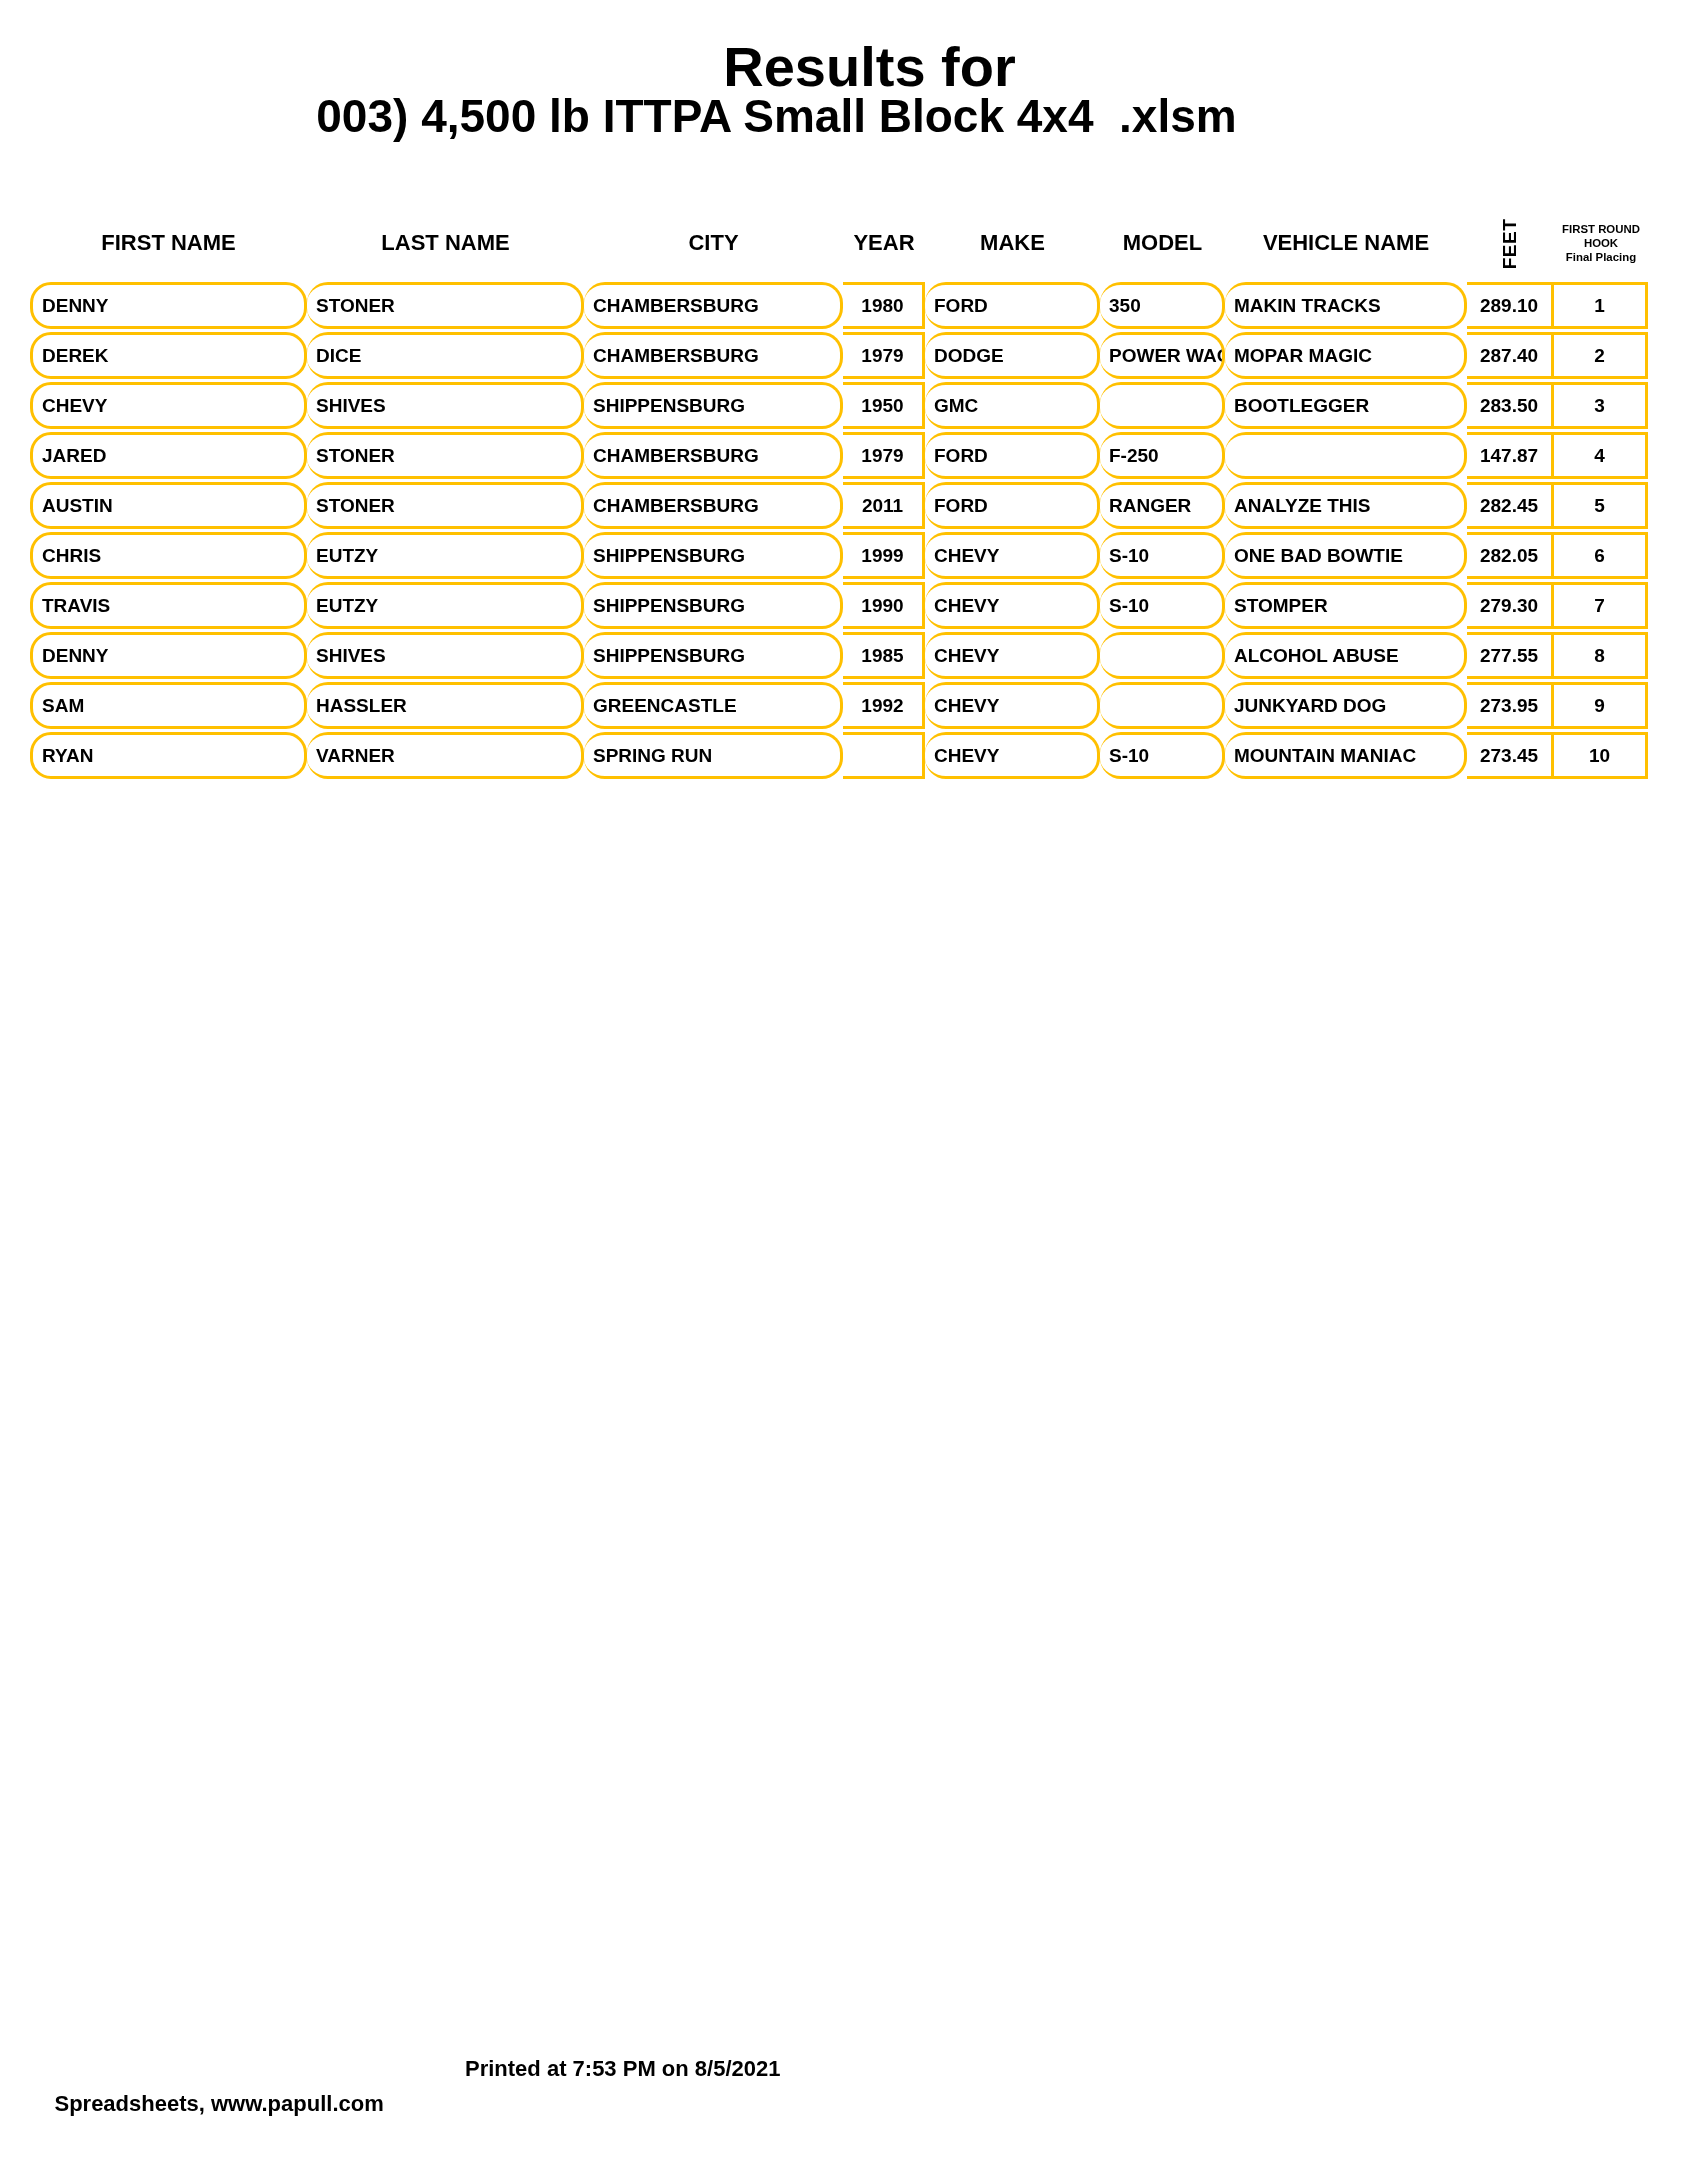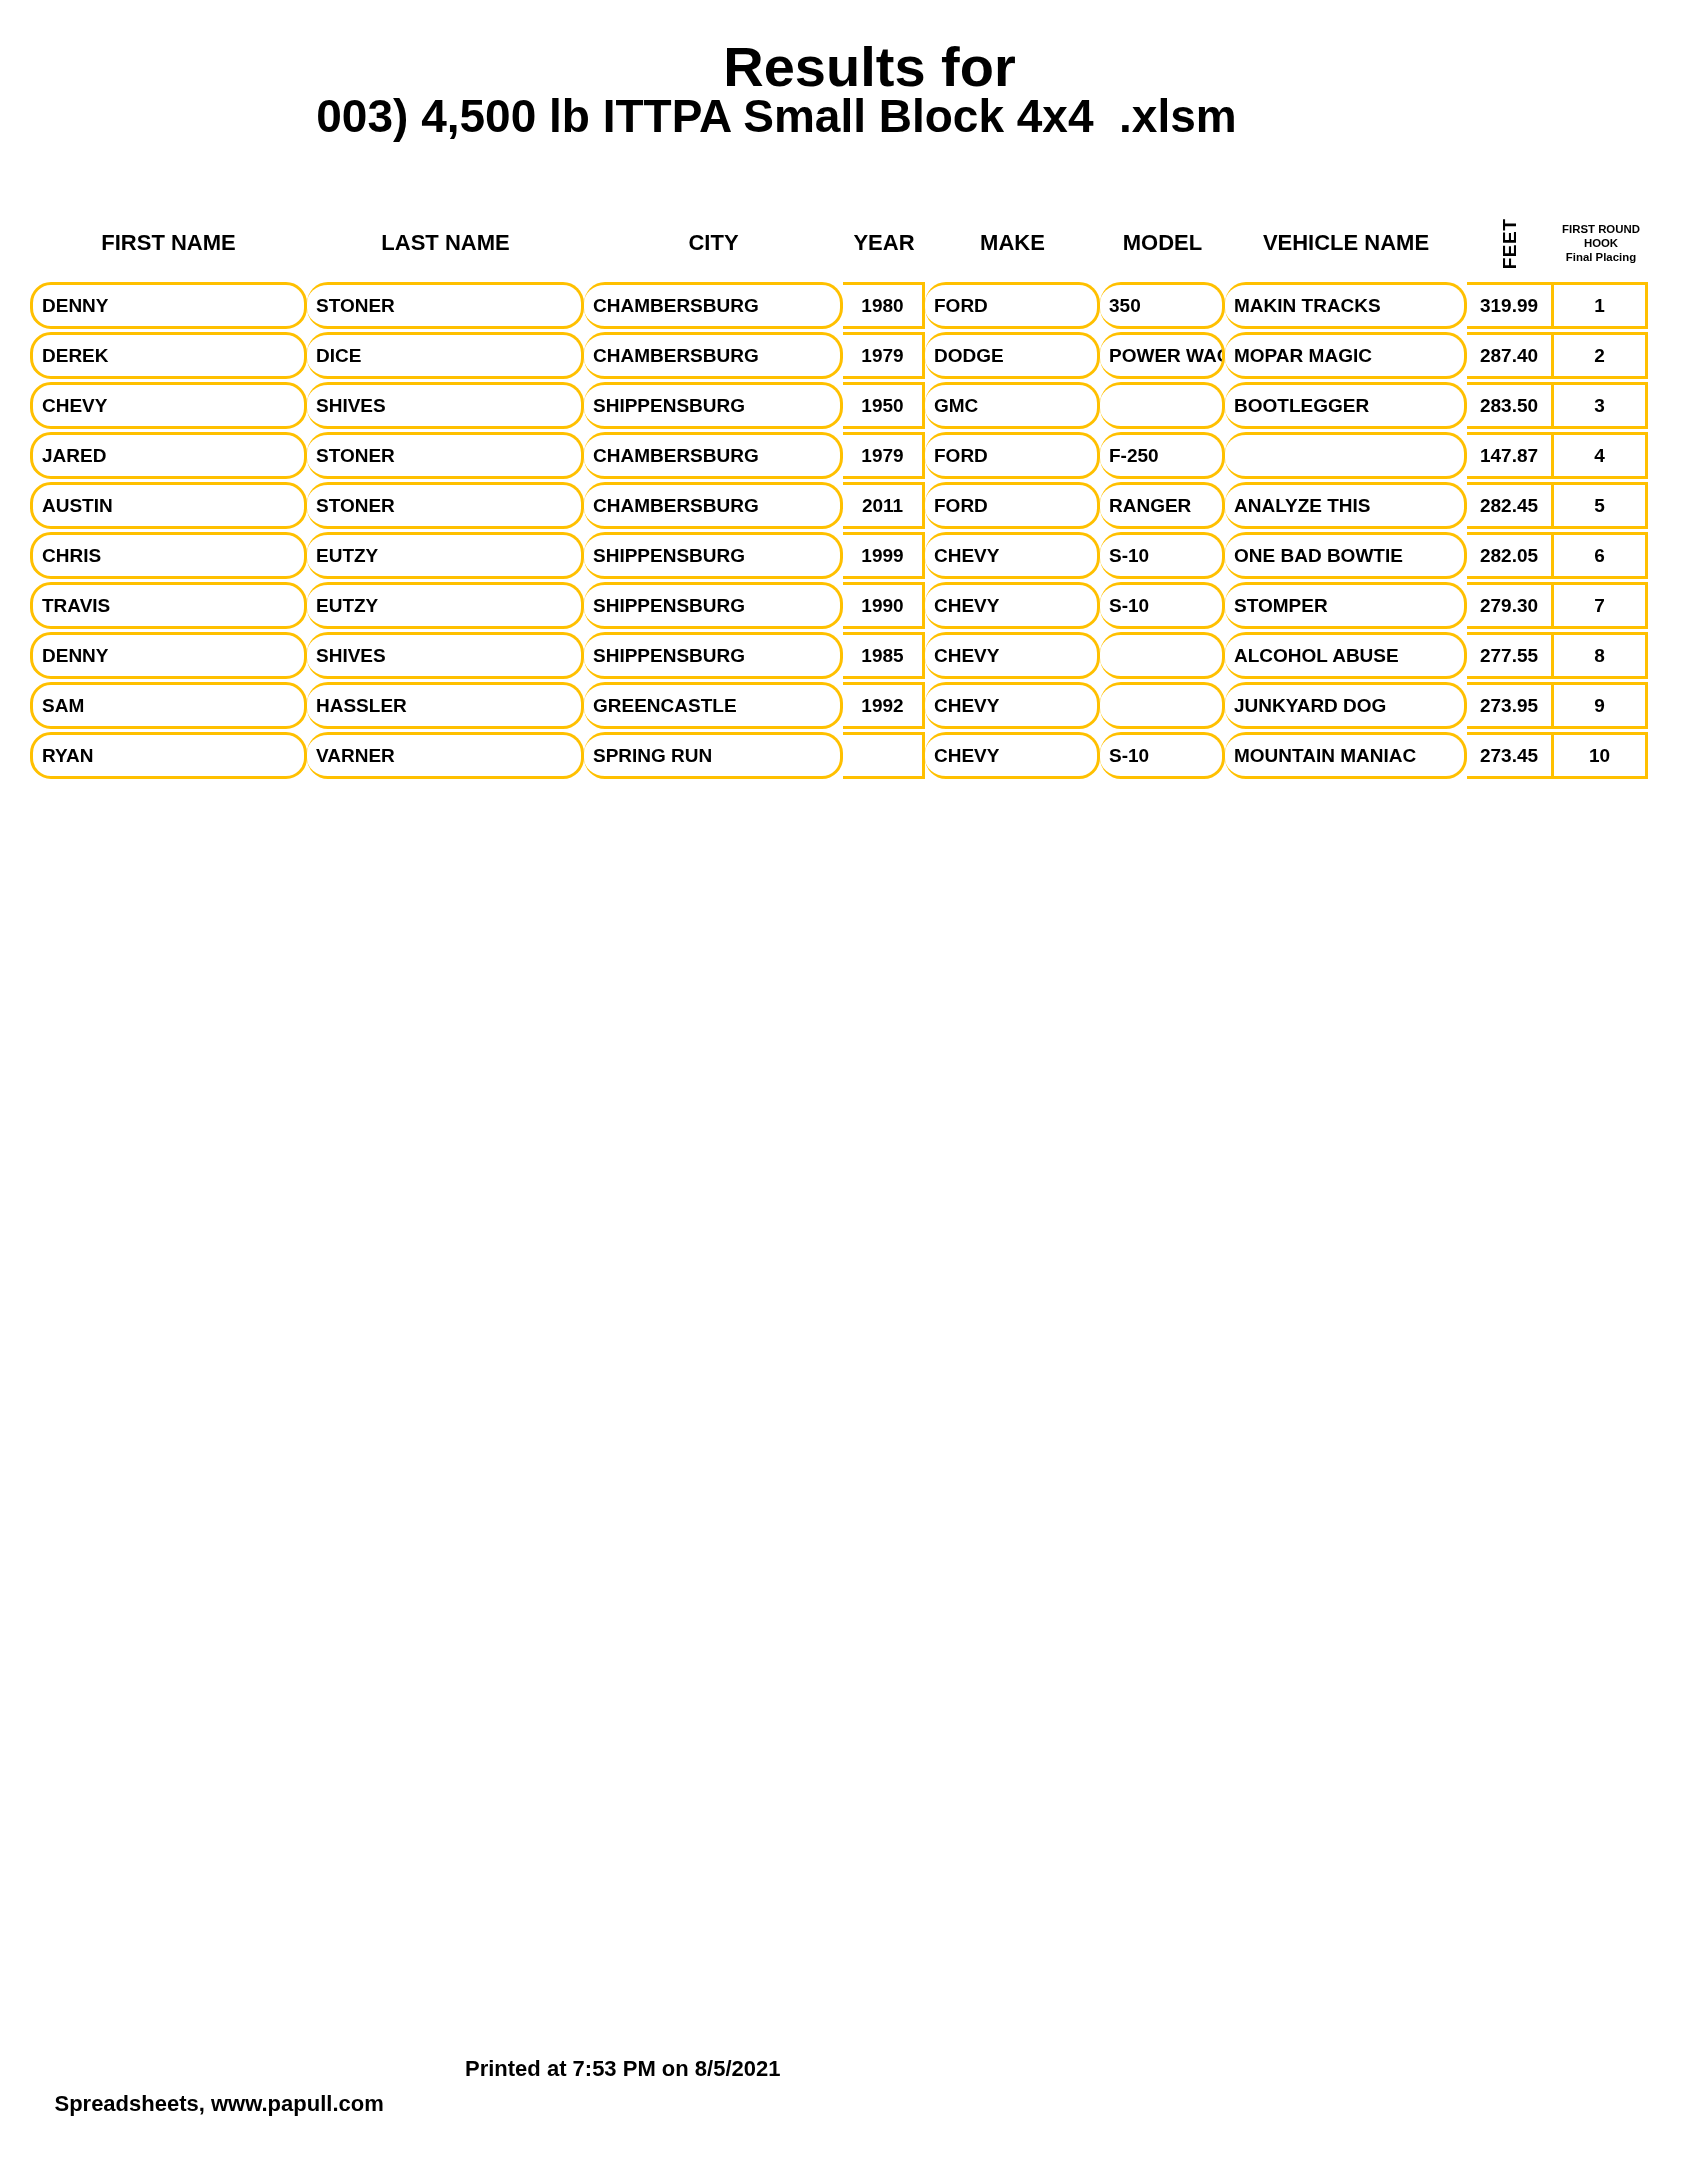--- a/index.html
+++ b/index.html
@@ -101,21 +101,21 @@
   </thead>
   <tbody id="tbody">
       <tr>
     <td class="l">DENNY</td>
     <td class="l">STONER</td>
     <td class="l">CHAMBERSBURG</td>
     <td class="c">1980</td>
     <td class="l">FORD</td>
     <td class="l">350</td>
     <td class="l">MAKIN TRACKS</td>
-    <td class="c">319.99</td>
+    <td class="c">289.10</td>
     <td class="c">1</td>
   </tr>
       <tr>
     <td class="l">DEREK</td>
     <td class="l">DICE</td>
     <td class="l">CHAMBERSBURG</td>
     <td class="c">1979</td>
     <td class="l">DODGE</td>
     <td class="l">POWER WAGON</td>
     <td class="l">MOPAR MAGIC</td>

